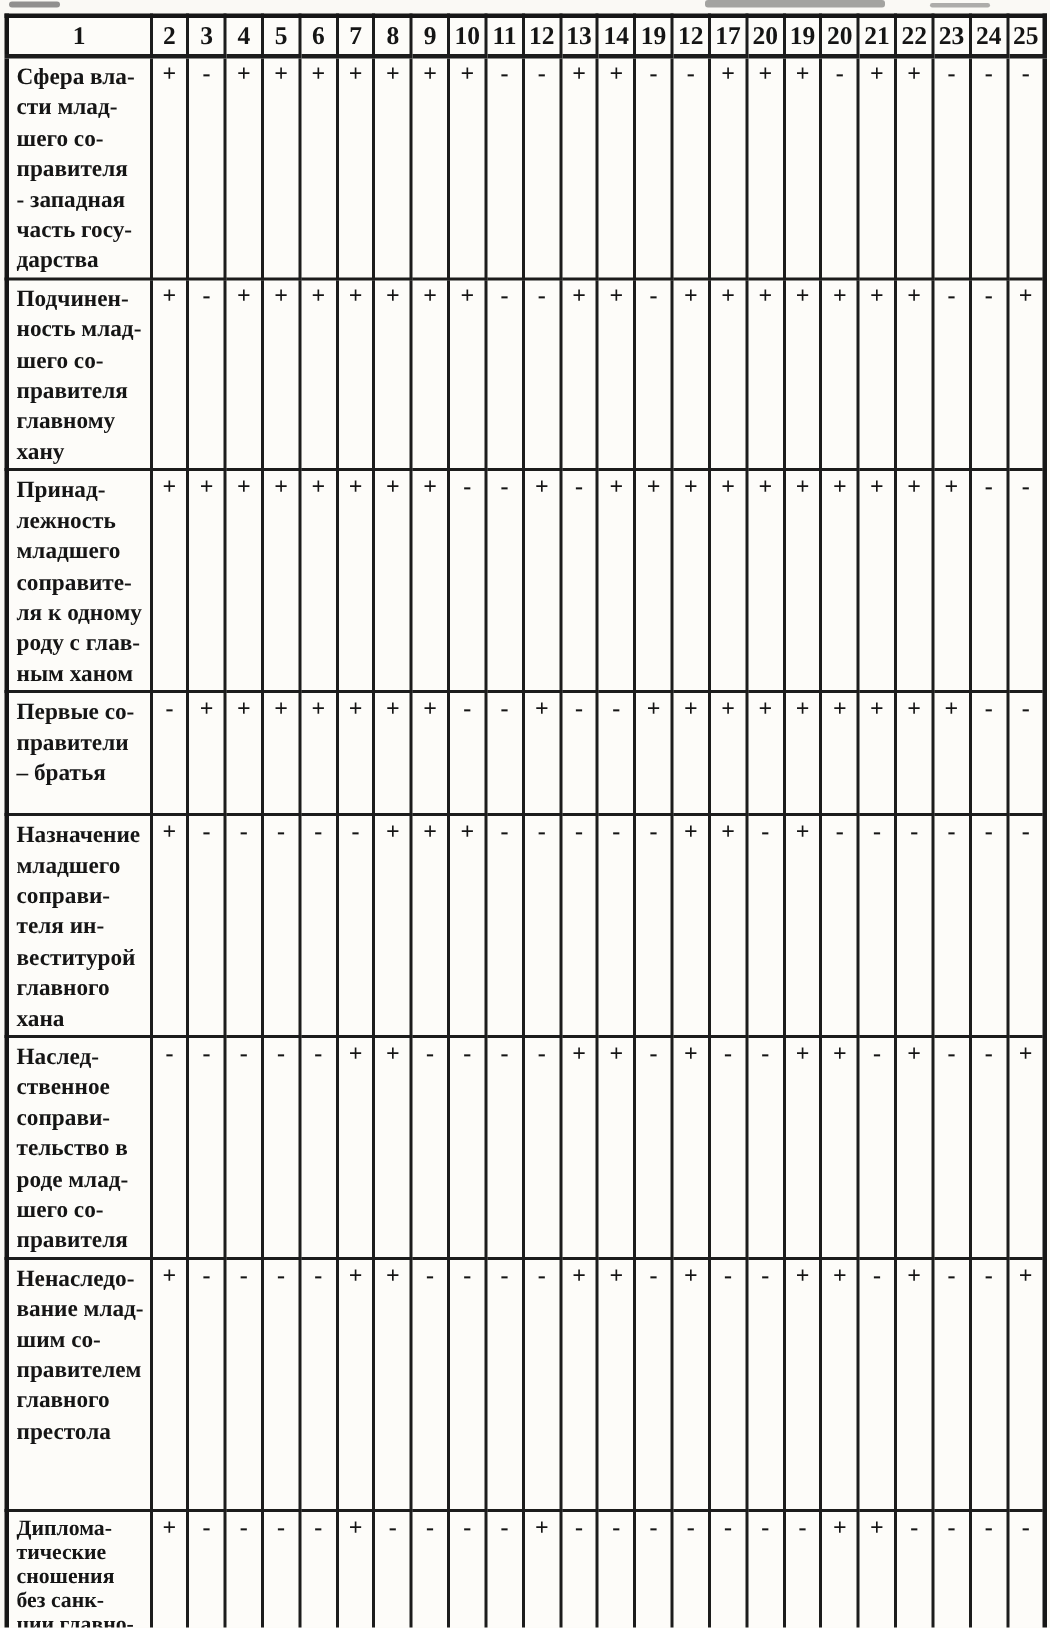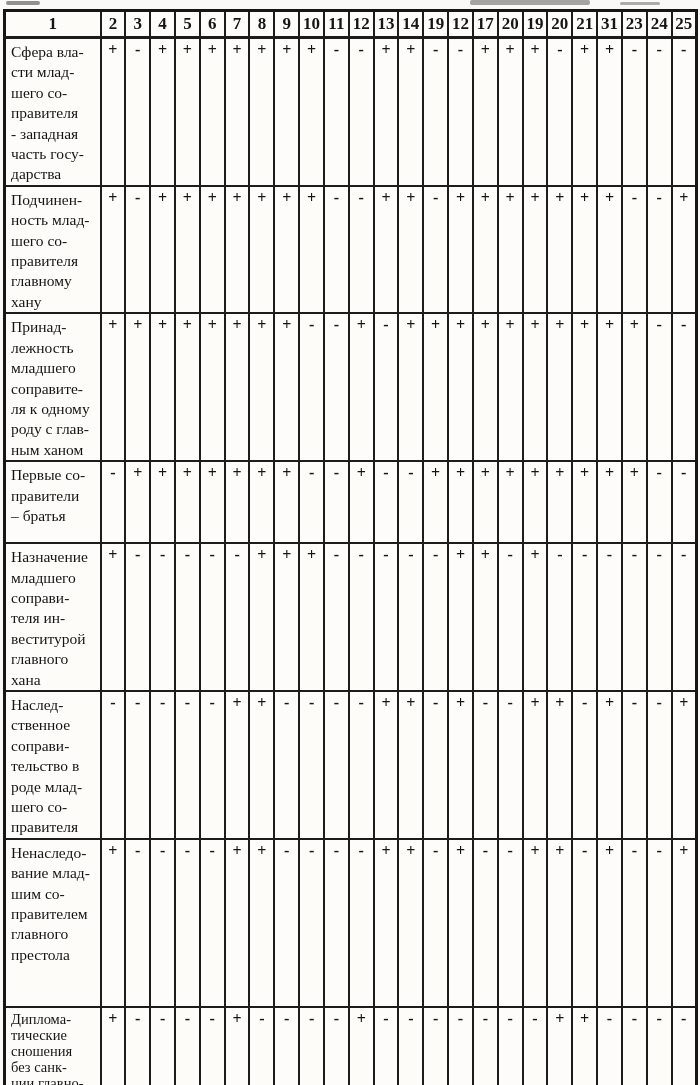--- a/index.html
+++ b/index.html
@@ -32,21 +32,21 @@
   thead th {
     height: 27px;
     font-size: 17px;
     font-weight: bold;
     text-align: center;
     vertical-align: middle;
     border-bottom-width: 3px;
   }
   th.rowlabel {
     font-size: 15.5px;
-    font-weight: normal;
+    font-weight: bold;
     line-height: 20.4px;
     text-align: left;
     vertical-align: top;
     padding: 3px 1px 0 5px;
     white-space: pre-line;
     border-right-width: 2px;
   }
   th.rowlabel.compact {
     font-size: 14.5px;
     line-height: 16px;
@@ -113,21 +113,21 @@
           <th>12</th>
           <th>13</th>
           <th>14</th>
           <th>19</th>
           <th>12</th>
           <th>17</th>
           <th>20</th>
           <th>19</th>
           <th>20</th>
           <th>21</th>
-          <th>31</th>
+          <th>22</th>
           <th>23</th>
           <th>24</th>
           <th>25</th>
         </tr>
     </thead>
     <tbody>
         <tr style="height: 147px;">
           <th class="rowlabel">Сфера вла-
 сти млад-
 шего со-

